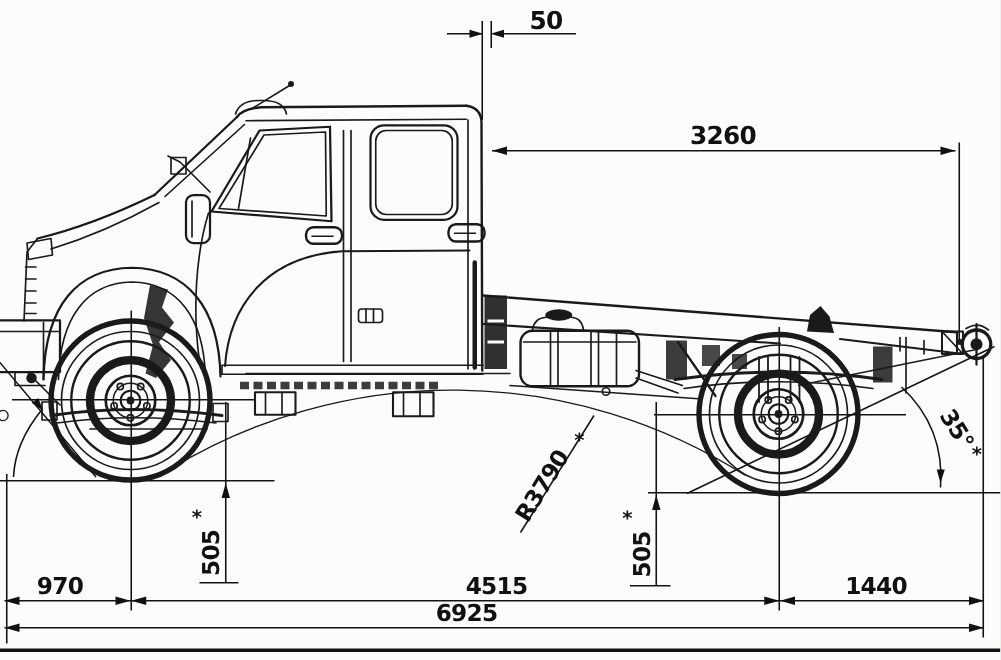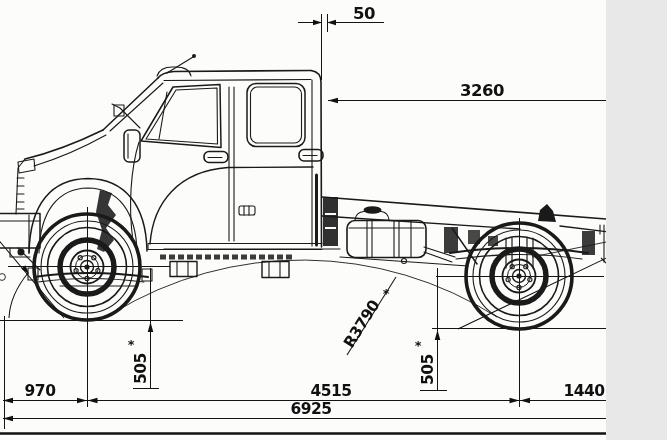--- a/index.html
+++ b/index.html
@@ -1,17 +1,17 @@
 <!DOCTYPE html>
 <html><head>
 <meta charset="utf-8">
 <style>
   html,body{margin:0;padding:0;background:#e8e8e8;}
   .sheet{
-    position:relative;width:606px;height:440px;background:#fcfcfb;
+    position:relative;width:667px;height:440px;background:#fcfcfb;
     overflow:hidden;font-family:"DejaVu Sans","Liberation Sans",sans-serif;
   }
   svg{display:block;}
   .ln{stroke:#1a1a1a;stroke-width:1.1;fill:none;stroke-linecap:round;stroke-linejoin:round;}
   .thin{stroke:#1a1a1a;stroke-width:0.9;fill:none;}
   .thk{stroke:#111;stroke-width:2.4;fill:none;}
   .dk{fill:#1a1a1a;stroke:none;}
   .dim{stroke:#141414;stroke-width:1.05;fill:none;}
   .arr{fill:#111;stroke:none;}
   text{fill:#111;font-family:"DejaVu Sans","Liberation Sans",sans-serif;

